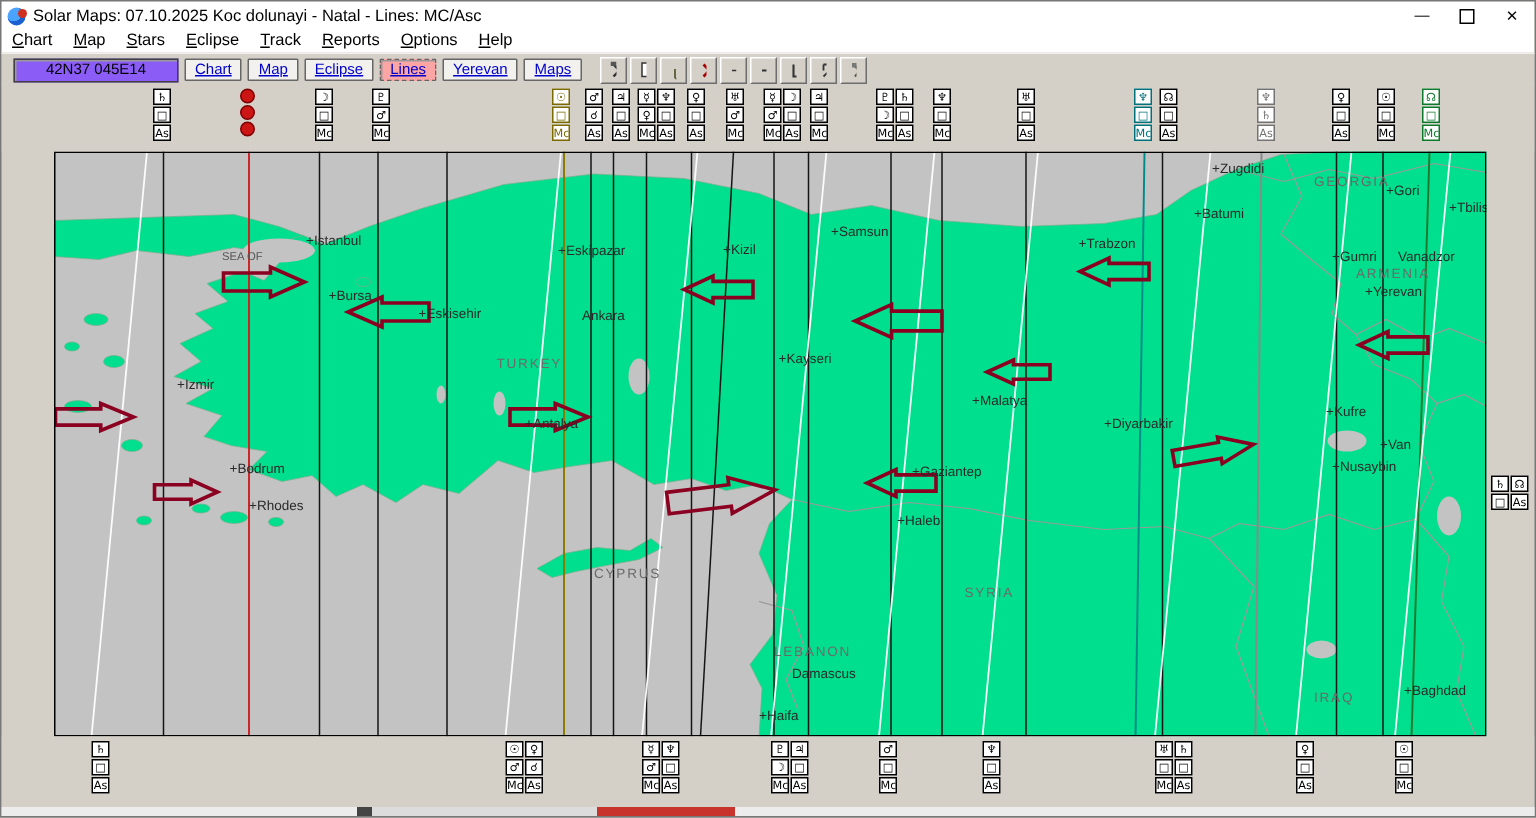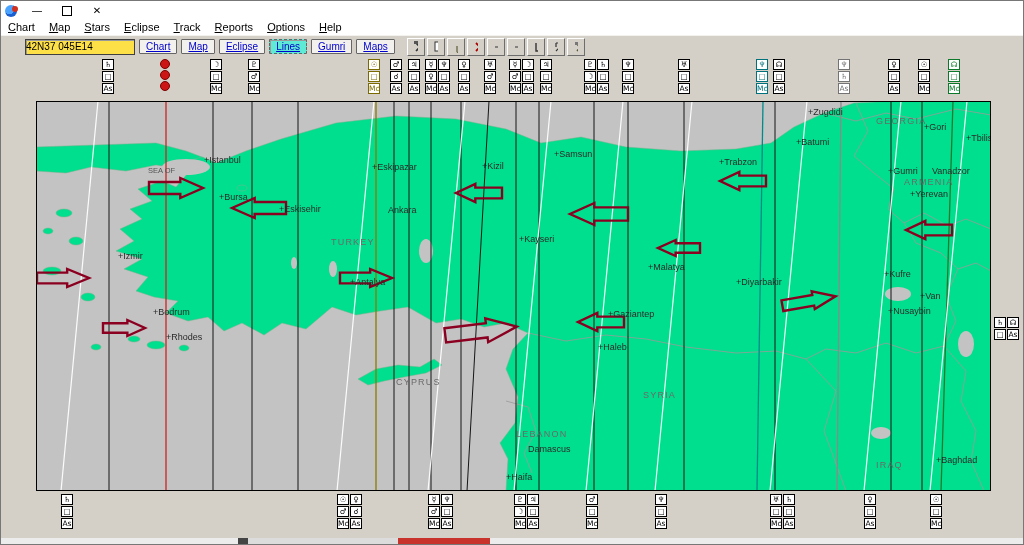--- a/index.html
+++ b/index.html
@@ -10,23 +10,23 @@
   #app-icon::after{content:"";position:absolute;right:-1px;top:1px;width:6px;height:6px;border-radius:50%;background:#d03020;}
   #title-text{flex:1 1 auto;white-space:nowrap;overflow:hidden;}
   .win-btn{width:30px;height:19px;display:flex;align-items:center;justify-content:center;font-size:10px;color:#000;flex:0 0 auto;}
   .max-glyph{width:8px;height:8px;border:1px solid #000;display:inline-block;}
   
   #menubar{position:absolute;left:0;top:19px;width:100%;height:15px;background:#ffffff;display:flex;align-items:center;font-size:11px;border-bottom:1px solid #e4e4e4;}
   .menu-item{padding:0 7px;height:15px;line-height:15px;color:#000;cursor:default;}
   .menu-item u{text-decoration:underline;}
   
   #toolbar{position:absolute;left:0;top:34px;width:100%;height:21px;background:#d4d0c8;display:flex;align-items:center;border-top:1px solid #f4f2ee;}
-  #coord-box{margin-left:24px;width:108px;height:14px;line-height:14px;font-size:10px;background:#fde047;border:1px solid #404040;box-shadow:inset 1px 1px 0 #9a9a9a;color:#000;flex:0 0 auto;}
+  #coord-box{margin-left:8px;width:108px;height:14px;line-height:14px;text-align:center;font-size:10px;background:#8b5cf6;border:1px solid #404040;box-shadow:inset 1px 1px 0 #9a9a9a;color:#000;flex:0 0 auto;}
   .tb-btn{margin-left:4px;height:15px;line-height:13px;padding:0 6px;font-size:10px;color:#0000cc;text-decoration:underline;background:#f2f1ee;border:1px solid #666;border-radius:1px;flex:0 0 auto;cursor:default;}
-  .tb-btn.pressed{background:#5eead4;border-style:dashed;box-shadow:inset 1px 1px 0 #999;}
+  .tb-btn.pressed{background:#fca5a5;border-style:dashed;box-shadow:inset 1px 1px 0 #999;}
   .tb-icon{margin-left:2px;width:18px;height:18px;background:#d4d0c8;border-top:1px solid #fff;border-left:1px solid #fff;border-right:1px solid #6d6d6d;border-bottom:1px solid #6d6d6d;display:flex;align-items:center;justify-content:center;flex:0 0 auto;cursor:default;}
   .tb-icon svg{display:block;}
   #icon-gap{width:10px;flex:0 0 auto;}
   
   #top-strip{position:absolute;left:0;top:55px;width:100%;height:45px;background:#d4d0c8;}
   #bottom-strip{position:absolute;left:0;top:490px;width:100%;height:47px;background:#d4d0c8;}
   .ggroup{position:absolute;top:3px;display:flex;gap:1px;}
   .gcol{display:flex;flex-direction:column;gap:1px;}
   .gbox{width:12px;height:11px;background:#fff;border:1px solid #000;box-sizing:border-box;font-size:7.5px;line-height:9px;text-align:center;font-family:"DejaVu Sans",sans-serif;color:#000;overflow:hidden;}
   .g-olive{color:#7a6a00;border-color:#7a6a00;}
@@ -45,20 +45,21 @@
   #bottom-bar{position:absolute;left:0;top:537px;width:100%;height:8px;background:#ececec;}
   .bb-seg{position:absolute;top:0;height:8px;}
 </style>
 </head>
 <body>
 
 <div id="app">
 
   <div id="titlebar">
     <span id="app-icon"></span>
+    <span id="title-text">Solar Maps: 07.10.2025 Koc dolunayi - Natal - Lines: MC/Asc</span>
     <span class="win-btn">—</span>
     <span class="win-btn">
         <span class="max-glyph"></span>
       </span>
     <span class="win-btn">✕</span>
   </div>
 
   <div id="menubar">
       <div class="menu-item"><u>C</u>hart</div>
       <div class="menu-item"><u>M</u>ap</div>
@@ -70,21 +71,21 @@
       <div class="menu-item"><u>H</u>elp</div>
     </div>
 
   <div id="toolbar">
     <div id="coord-box">42N37  045E14</div>
     <span id="tb-buttons" style="display:flex;">
         <button class="tb-btn">Chart</button>
         <button class="tb-btn">Map</button>
         <button class="tb-btn">Eclipse</button>
         <button class="tb-btn pressed">Lines</button>
-        <button class="tb-btn">Gumri</button>
+        <button class="tb-btn">Yerevan</button>
         <button class="tb-btn">Maps</button>
       </span>
     <span id="icon-gap"></span>
     <span id="tb-icons" style="display:flex;">
         <button class="tb-icon">
           <svg width="12" height="12">
             <path d="M2 10 L10 2 M2 2 L10 10" stroke="#333" stroke-width="1.6"></path>
             <rect x="0" y="0" width="4" height="3" fill="#555"></rect>
           </svg>
         </button>

